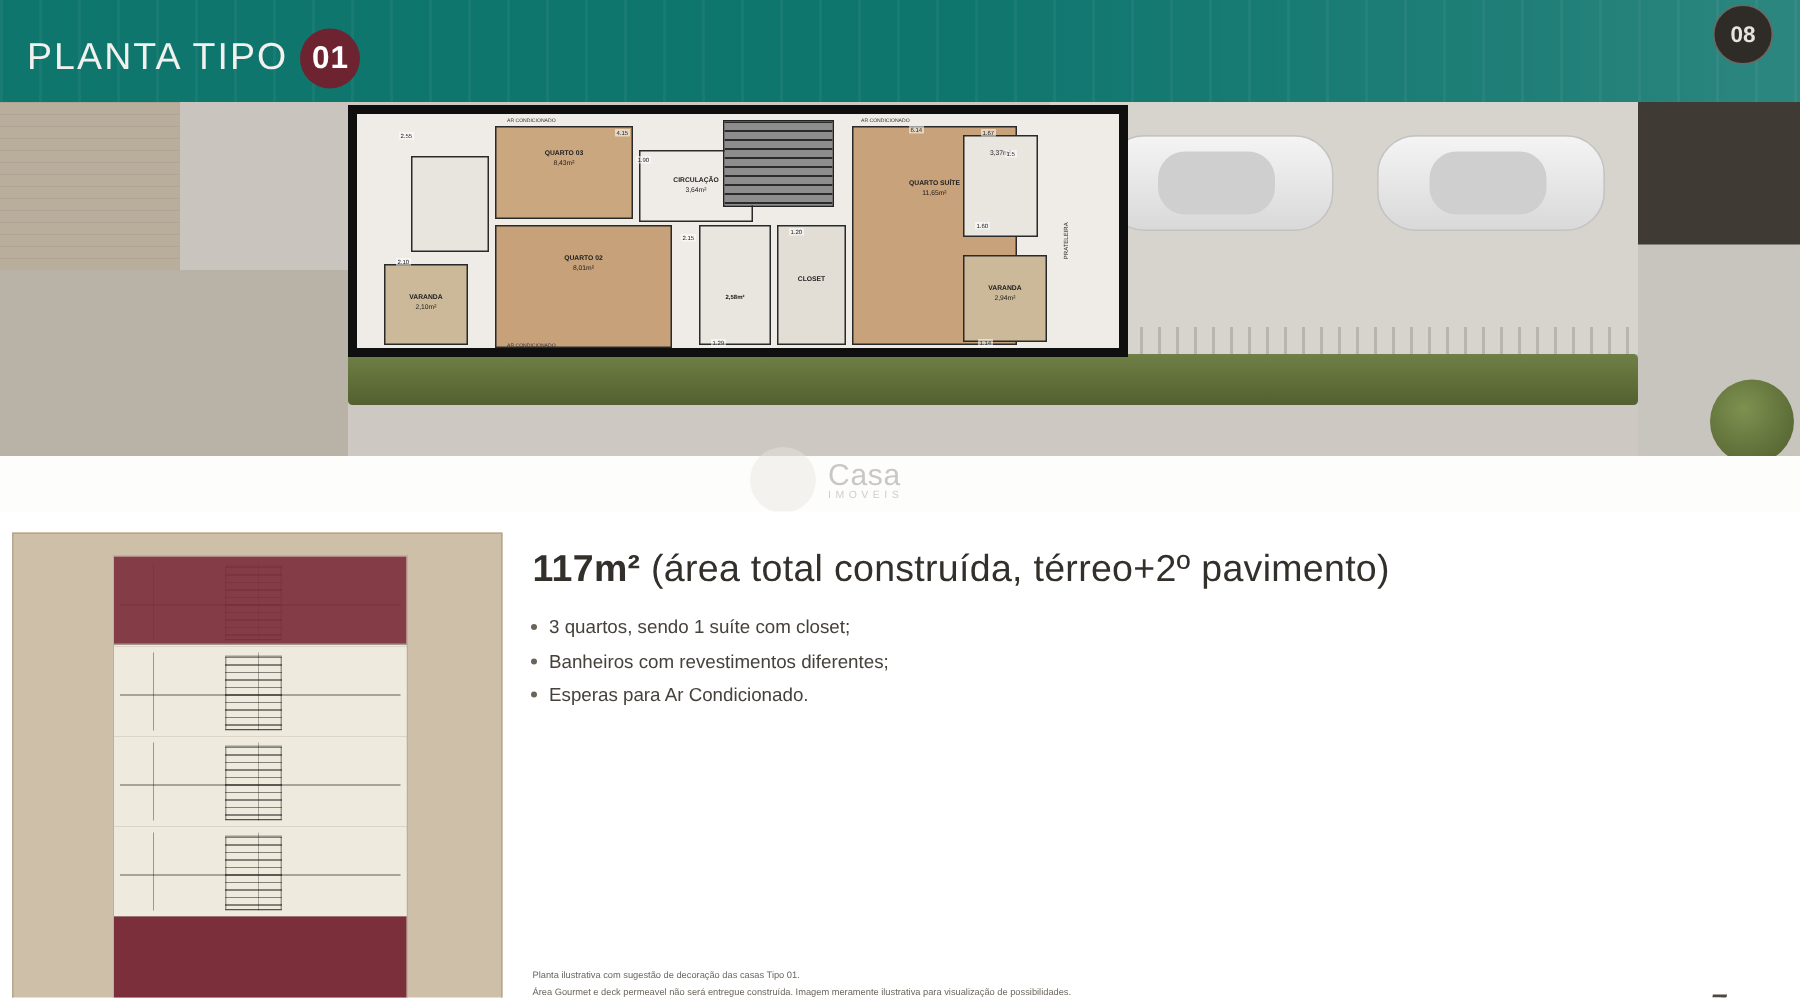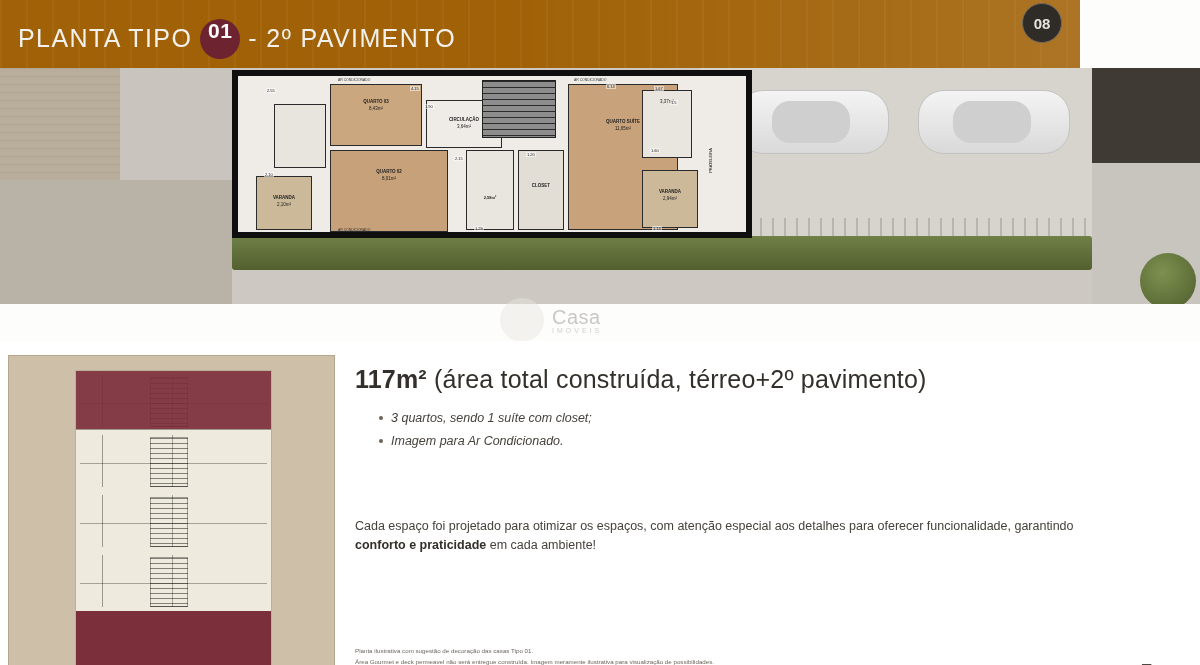--- a/index.html
+++ b/index.html
@@ -8,22 +8,22 @@
     background:#ffffff;
     font-family:"Liberation Sans", sans-serif;
     color:#3c3730;
     overflow:hidden;
     position:relative;
   }
   .page{position:absolute;inset:0;background:#fdfdfb;}
 
   
   .header{
-    position:absolute;left:0;top:0;width:1080px;height:68px;
-    background:#a16207;
+    position:absolute;left:0;top:0;width:1200px;height:68px;
+    background:#0f766e;
     overflow:hidden;
   }
   .header .stripes{
     position:absolute;inset:0;
     background:repeating-linear-gradient(90deg,
       rgba(255,255,255,0.045) 0px, rgba(255,255,255,0.045) 2px,
       rgba(255,255,255,0) 2px, rgba(255,255,255,0) 26px);
   }
   .header .soft{
     position:absolute;right:0;top:0;width:560px;height:68px;
@@ -33,21 +33,21 @@
     position:absolute;left:18px;top:18px;
     display:flex;align-items:center;gap:0px;
     white-space:nowrap;
   }
   .title-part{
     font-size:25px;letter-spacing:1.4px;color:#f3f1ee;font-weight:400;
   }
   .title-badge{
     width:40px;height:40px;border-radius:50%;
     background:#6d2430;
-    display:flex;justify-content:center;
+    display:flex;align-items:center;justify-content:center;
     margin:0 8px;
     position:relative;top:1px;
   }
   .title-badge span{
     font-size:21px;color:#ffffff;font-weight:700;letter-spacing:0.5px;
   }
   .page-badge{
     position:absolute;right:18px;top:3px;
     width:38px;height:38px;border-radius:50%;
     background:#2f2b27;border:1px solid #6f6860;
@@ -174,22 +174,22 @@
     background:repeating-linear-gradient(180deg, rgba(0,0,0,.45) 0 1px, rgba(255,255,255,0) 1px 5px);
     border:1px solid rgba(0,0,0,.35);
   }
 
   .headline{
     position:absolute;left:355px;top:24px;
     font-size:25px;color:#332f2a;font-weight:400;letter-spacing:.2px;
   }
   .headline b{font-weight:700;}
   .bullets{
-    position:absolute;left:377px;top:70px;width:700px;
-    margin:0;padding:0;list-style:none;font-style:italic;
+    position:absolute;left:352px;top:70px;width:700px;
+    margin:0;padding:0;list-style:none;
   }
   .bullets li{
     position:relative;padding-left:14px;margin-bottom:7px;
     font-size:12.5px;color:#46413b;line-height:1.25;
   }
   .bullets li:before{
     content:"";position:absolute;left:2px;top:5px;width:4px;height:4px;
     border-radius:50%;background:#6b645b;
   }
   .para{
@@ -213,21 +213,20 @@
 <div class="page">
 
   <div class="header">
     <div class="stripes"></div>
     <div class="soft"></div>
     <div class="title-wrap">
       <div class="title-part">PLANTA TIPO</div>
       <div class="title-badge">
         <span>01</span>
       </div>
-      <div class="title-part">- 2º PAVIMENTO</div>
     </div>
     <div class="page-badge">
       <span>08</span>
     </div>
   </div>
 
   <div class="plan">
     <div class="deck"></div>
     <div class="deck-wood"></div>
     <div class="deck-top"></div>
@@ -349,26 +348,24 @@
       </div>
     </div>
 
     <div class="headline">
       <b>117m²</b>
       <span>(área total construída, térreo+2º pavimento)</span>
     </div>
 
     <ul class="bullets">
       <li>3 quartos, sendo 1 suíte com closet;</li>
-      <li>Imagem para Ar Condicionado.</li>
+      <li>Banheiros com revestimentos diferentes;</li>
+      <li>Esperas para Ar Condicionado.</li>
     </ul>
 
-    <div class="para">
-      <span>Cada espaço foi projetado para otimizar os espaços, com atenção especial aos detalhes para oferecer funcionalidade, garantindo </span><b>conforto e praticidade</b><span> em cada ambiente!</span>
-    </div>
 
     <div class="disclaimer" style="white-space:pre-line;">Planta ilustrativa com sugestão de decoração das casas Tipo 01.
 Área Gourmet e deck permeavel não será entregue construída. Imagem meramente ilustrativa para visualização de possibilidades.
 As cotas indicadas são medidas internas, por se tratar de imóvel a ser construído, os móveis, equipamentos e objetos de decoração são meramente ilustrativos e de dimensões comerciais, não fazendo parte do contrato de compra e venda.
 Os materiais de acabamento constantes das especificações contratuais prevalecem sobre estas ilustrações</div>
 
     <div class="logo-z">Z</div>
   </div>
 
 </div>

